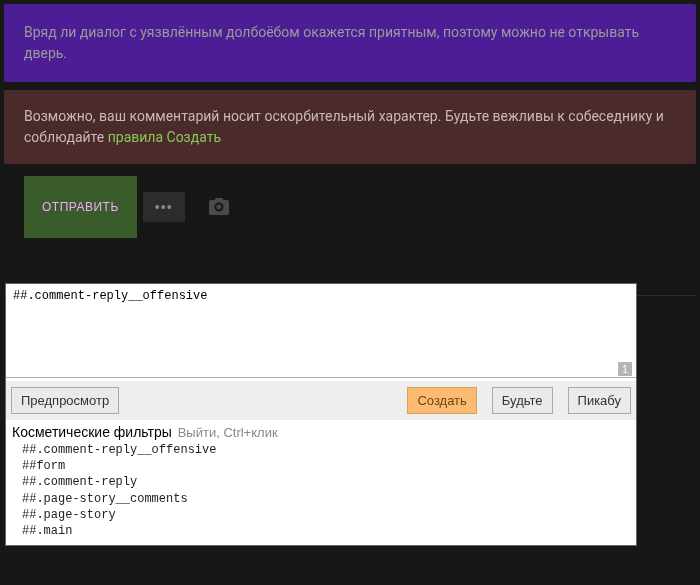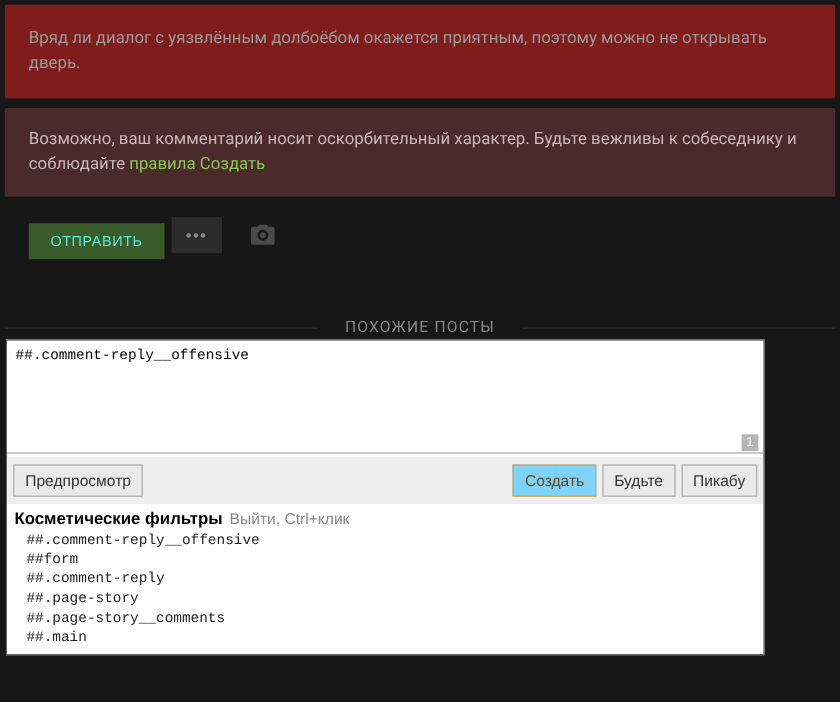--- a/index.html
+++ b/index.html
@@ -6,21 +6,21 @@
   body {
     width: 700px;
     height: 585px;
     background: #171717;
     font-family: -apple-system, BlinkMacSystemFont, "Segoe UI", Roboto, Arial, sans-serif;
     font-size: 14px;
     color: #aaa;
     overflow: hidden;
   }
   .comment-box {
-    background: #7f1d1d;
+    background: #4c1d95;
     margin: 4px 4px 0 4px;
     padding: 18px 20px;
     border-radius: 2px;
     line-height: 1.5;
     color: #9a9a9a;
   }
   .warning-bar {
     background: #4a2a2a;
     margin: 8px 4px 0 4px;
     padding: 16px 20px;
@@ -34,28 +34,27 @@
   }
   .action-row {
     margin: 12px 4px 0 4px;
     padding: 0 20px 14px 20px;
     display: flex;
     align-items: center;
     gap: 6px;
   }
   .send-btn {
     background: #3a5c2a;
-    color: #5eead4;
+    color: #f0abfc;
     border: none;
-    padding: 8px 18px;
+    padding: 24px 18px;
     font-size: 12px;
     letter-spacing: 0.5px;
     font-weight: 500;
     cursor: pointer;
-    margin-top: 10px;
   }
   .more-btn {
     background: #2c2c2c;
     border: none;
     color: #888;
     padding: 7px 12px;
     font-size: 14px;
     letter-spacing: 1px;
     cursor: pointer;
   }
@@ -110,46 +109,46 @@
     top: 78px;
     background: #b5b5b5;
     color: #fff;
     font-size: 11px;
     padding: 0 4px;
     line-height: 14px;
   }
   .picker-buttons {
     display: flex;
     padding: 6px 5px;
-    gap: 5px;
+    gap: 15px;
     background: #eee;
   }
   .picker-buttons .spacer { flex: 1; }
   .picker-btn {
     background: #eaeaea;
     border: 1px solid #aaa;
     padding: 5px 9px;
     font-size: 13px;
     color: #333;
     cursor: pointer;
   }
   .picker-btn.primary {
-    background: #7dd3fc;
+    background: #fdba74;
     border-color: #d4a554;
     color: #6b4a0f;
   }
   .picker-filters {
     background: #fff;
     padding: 4px 6px 6px 6px;
     color: #000;
   }
   .picker-filters-head {
     font-size: 14px;
   }
-  .picker-filters-head b { font-weight: bold; }
+  .picker-filters-head b { font-weight: normal; }
   .picker-filters-head .hint { color: #888; font-size: 13px; margin-left: 2px; }
   .filter-list {
     margin-top: 2px;
     padding-left: 10px;
     font-family: "Courier New", monospace;
     font-size: 12px;
     line-height: 1.35;
     color: #222;
   }
   .filter-list div { white-space: pre; }
@@ -193,18 +192,18 @@
   </div>
   <div class="picker-filters">
     <div class="picker-filters-head">
       <b>Косметические фильтры</b>
       <span class="hint">Выйти, Ctrl+клик</span>
     </div>
     <div class="filter-list" id="filter-list">
         <div>##.comment-reply__offensive</div>
         <div>##form</div>
         <div>##.comment-reply</div>
+        <div>##.page-story__comments</div>
         <div>##.page-story</div>
-        <div>##.page-story__comments</div>
         <div>##.main</div>
       </div>
   </div>
 </div>
 
 </body></html>

